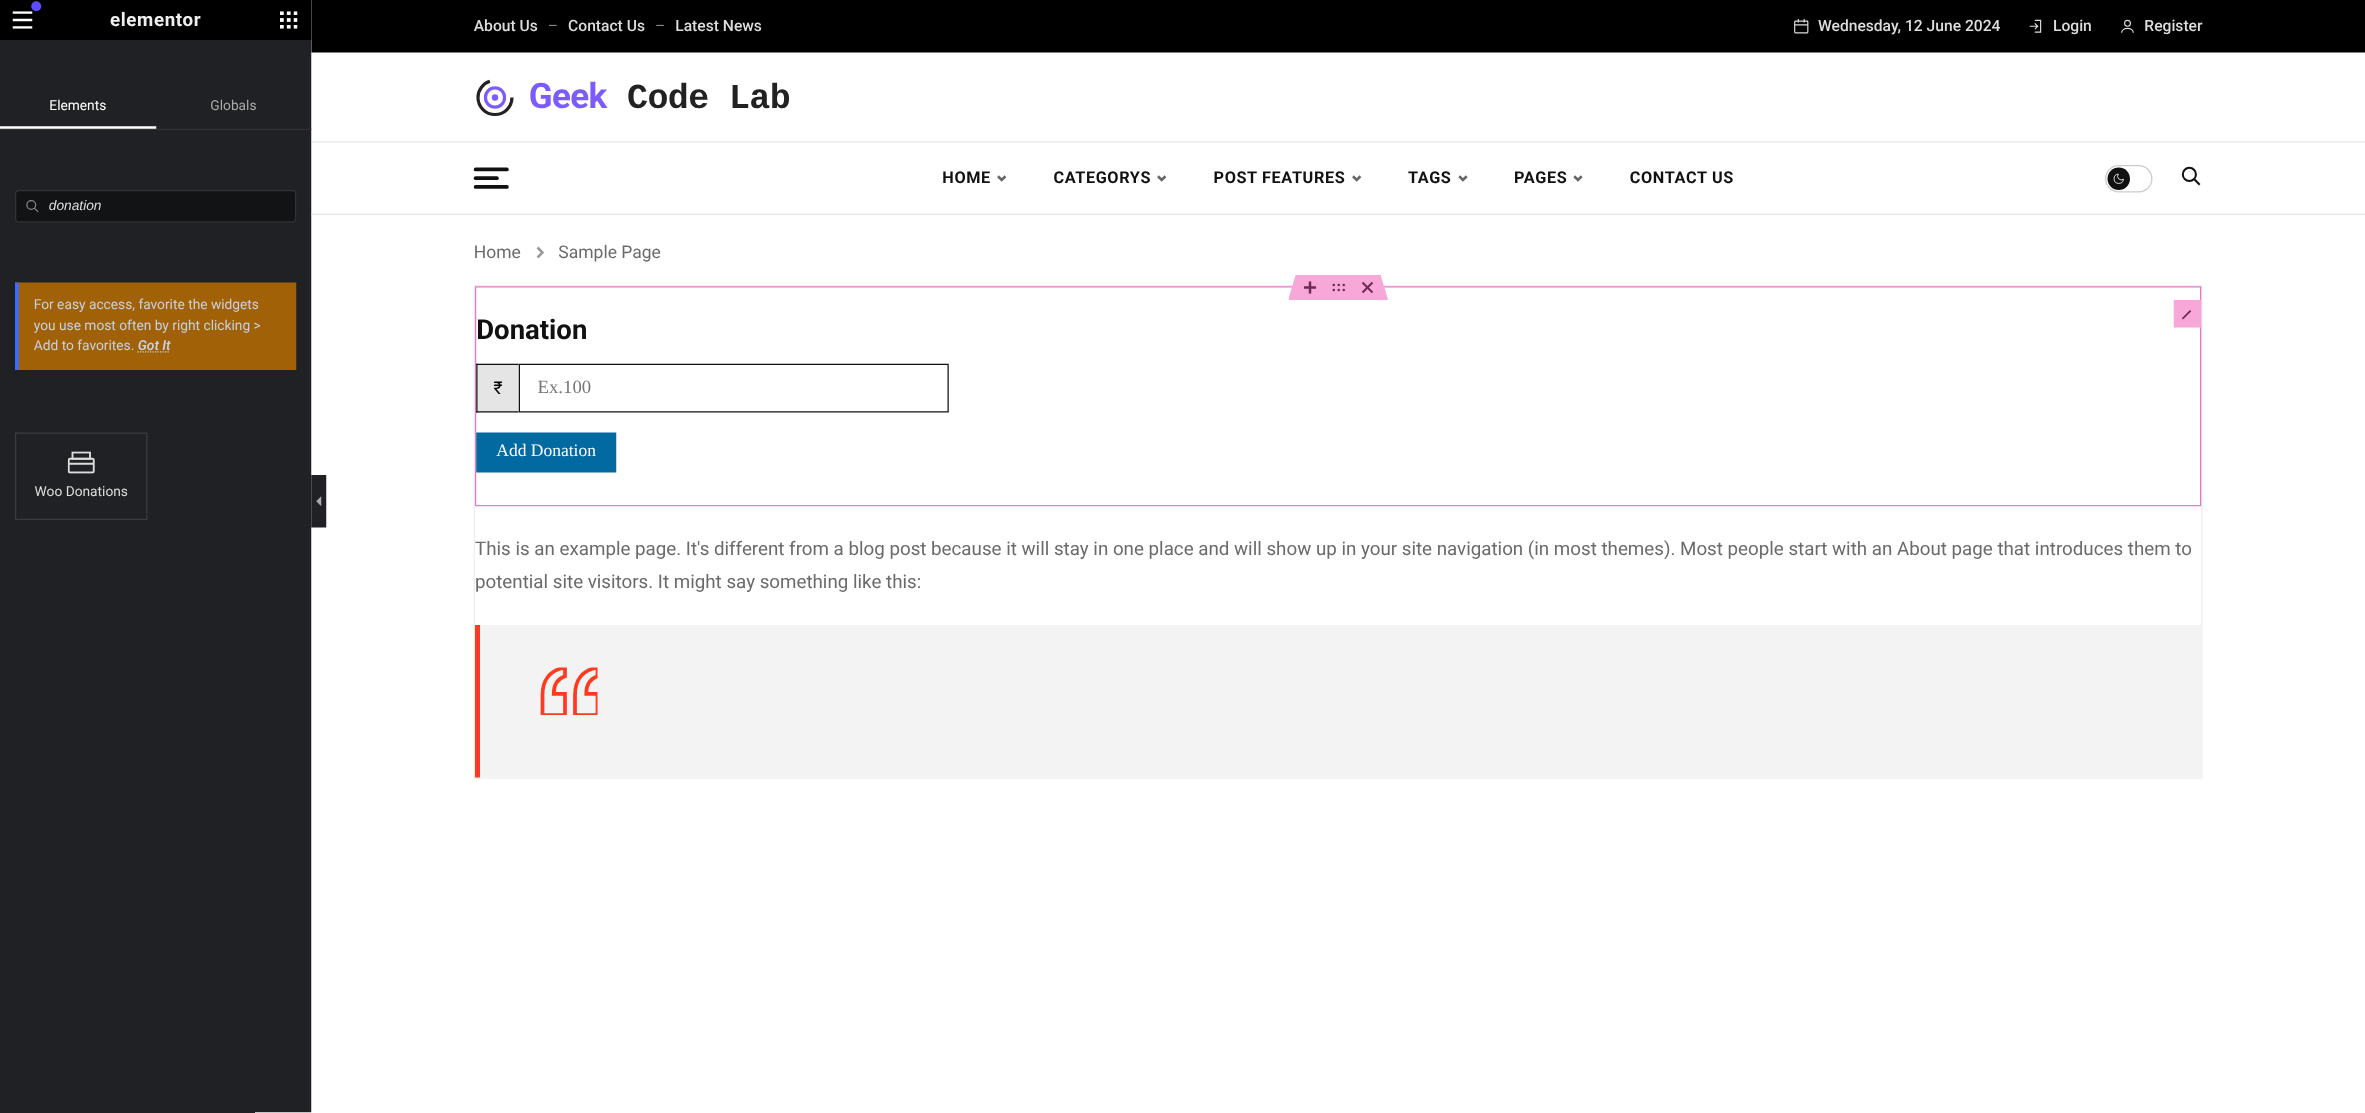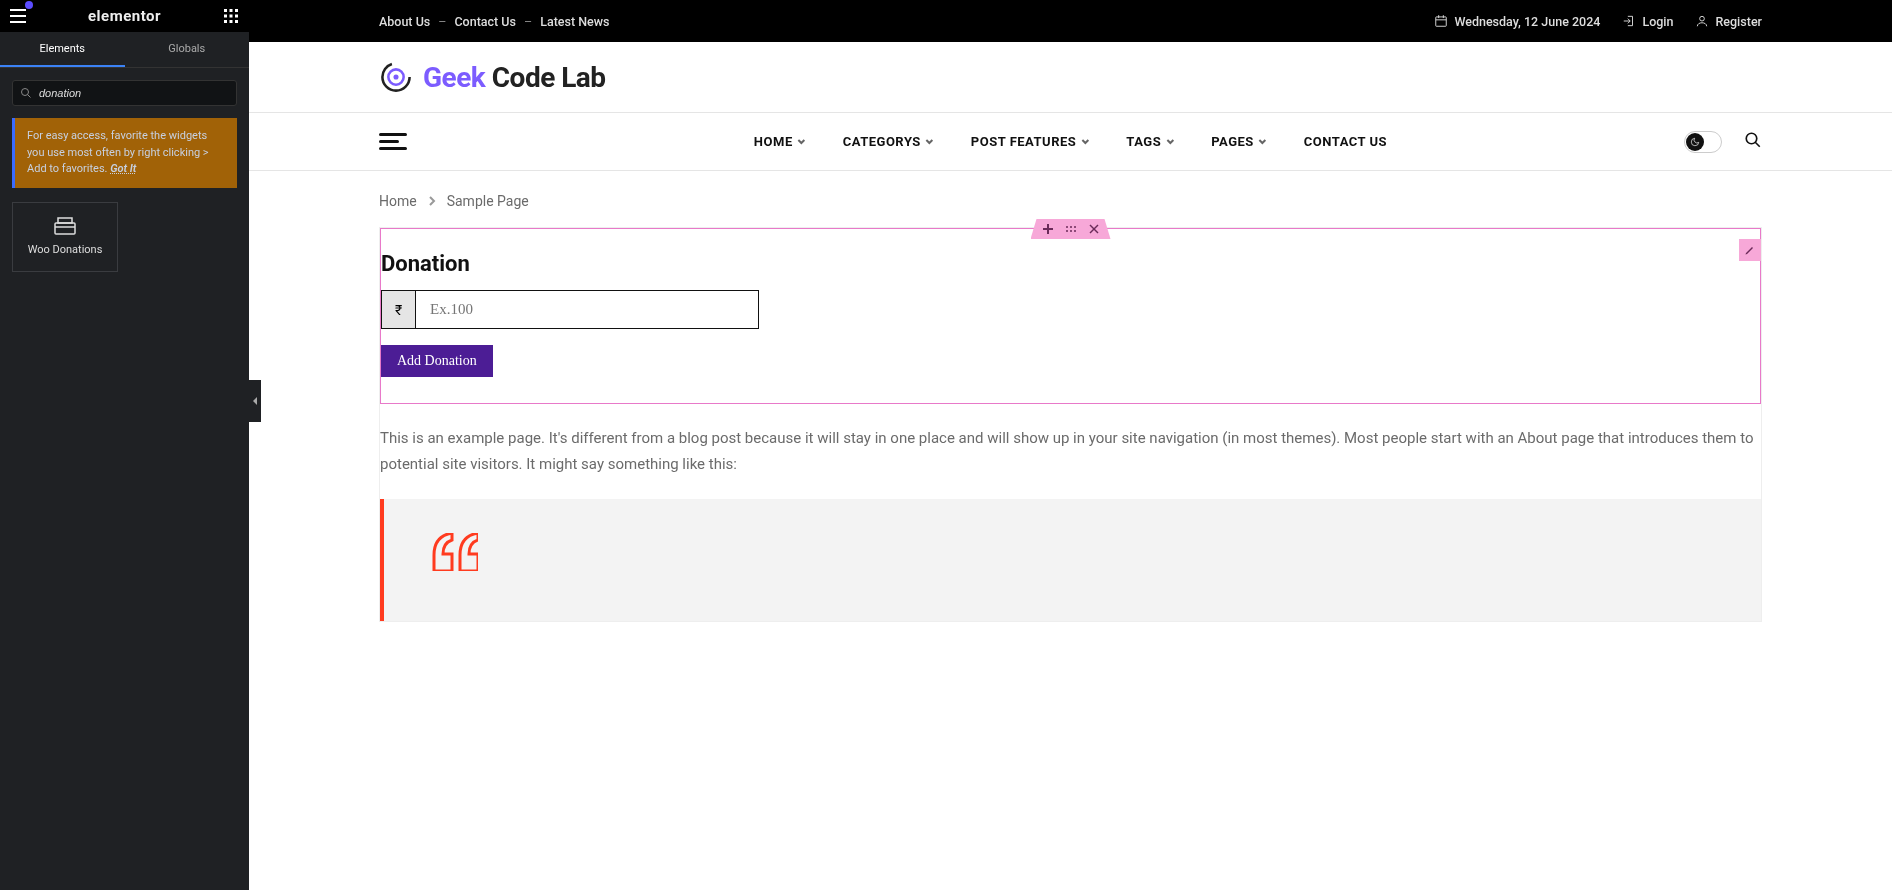--- a/index.html
+++ b/index.html
@@ -1,31 +1,31 @@
 <!DOCTYPE html>
 <html><head>
 <meta charset="utf-8">
 <style>
   * { box-sizing: border-box; margin: 0; padding: 0; }
   html, body { height: 100%; font-family: -apple-system, BlinkMacSystemFont, "Segoe UI", Roboto, Arial, sans-serif; }
   body { display: flex; background: #fff; overflow: hidden; }
 
   
-  .sidebar { width: 249px; min-width: 249px; background: #1f2124; color: #eee; display: flex; flex-direction: column; position: relative; }
+  .sidebar { width: 249px; min-width: 249px; background: #1f2124; color: #eee; display: flex; flex-direction: column; position: relative; gap: 36px; }
   .sb-header { height: 32px; background: #000; display: flex; align-items: center; justify-content: space-between; padding: 0 6px; }
   .sb-menu-btn { width: 24px; height: 24px; display: flex; align-items: center; justify-content: center; cursor: pointer; position: relative; }
   .sb-menu-btn svg { fill: #fff; }
   .badge-dot { width: 8px; height: 8px; border-radius: 50%; background: #5c4dff; position: absolute; top: -3px; right: -3px; }
   .sb-logo { font-weight: 700; font-size: 15px; letter-spacing: 0.5px; }
   .sb-apps-btn { width: 24px; height: 24px; display: flex; align-items: center; justify-content: center; cursor: pointer; }
   .sb-apps-btn svg { fill: #fff; }
 
   .sb-tabs { display: flex; border-bottom: 1px solid #333; }
   .sb-tab { flex: 1; text-align: center; font-size: 11px; padding: 10px 0; cursor: pointer; color: #aaa; }
-  .sb-tab.active { color: #fff; border-bottom: 2px solid #3b82f6; }
+  .sb-tab.active { color: #fff; border-bottom: 2px solid #ffffff; }
 
   .sb-search { margin: 12px; position: relative; }
   .sb-search input { width: 100%; background: #111315; border: 1px solid #333; color: #ddd; font-size: 11px; font-style: italic; padding: 6px 8px 6px 26px; border-radius: 3px; }
   .sb-search svg { position: absolute; left: 8px; top: 50%; transform: translateY(-50%); fill: #888; }
 
   .sb-tip { margin: 0 12px 14px; background: #a16207; border-left: 3px solid #3a6bff; padding: 10px 12px; font-size: 11px; line-height: 1.5; color: #c7d0e0; }
   .sb-tip .gotit { font-style: italic; font-weight: 600; text-decoration: underline dotted; cursor: pointer; }
 
   .sb-widget-grid { padding: 0 12px; }
   .sb-widget { width: 106px; height: 70px; border: 1px solid #3a3c40; background: #1f2124; display: flex; flex-direction: column; align-items: center; justify-content: center; gap: 8px; font-size: 11px; color: #ddd; cursor: grab; }
@@ -43,21 +43,21 @@
   .topbar-sep { color: #888; }
   .topbar-right { display: flex; align-items: center; gap: 22px; }
   .topbar-right .item { display: flex; align-items: center; gap: 6px; cursor: pointer; font-weight: 500; }
   .topbar-right svg { stroke: #ddd; fill: none; stroke-width: 1.6; }
 
   .brandbar { padding: 18px 130px; border-bottom: 1px solid #e5e5e5; display: flex; align-items: center; }
   .brand { display: flex; align-items: center; gap: 10px; }
   .brand-logo { width: 34px; height: 34px; }
   .brand-text { font-size: 28px; font-weight: 700; letter-spacing: -0.5px; }
   .brand-text .g { color: #7c5cff; }
-  .brand-text .rest { color: #222; }
+  .brand-text .rest { color: #222; font-family: Liberation Mono, monospace; }
 
   .navbar { border-bottom: 1px solid #e5e5e5; padding: 0 130px; display: flex; align-items: center; height: 58px; }
   .hamburger { margin-right: auto; cursor: pointer; display: flex; flex-direction: column; gap: 4px; }
   .hamburger span { display: block; height: 3px; background: #111; border-radius: 2px; }
   .hamburger span:nth-child(1) { width: 28px; }
   .hamburger span:nth-child(2) { width: 20px; }
   .hamburger span:nth-child(3) { width: 28px; }
   .nav-links { display: flex; gap: 36px; position: absolute; left: 50%; transform: translateX(-50%); }
   .nav-item { font-size: 13px; font-weight: 700; letter-spacing: 0.5px; color: #111; display: flex; align-items: center; gap: 4px; cursor: pointer; white-space: nowrap; }
   .nav-item svg { stroke: #666; fill: none; stroke-width: 2; }
@@ -80,21 +80,21 @@
   .ele-handle svg { fill: #6b2a59; }
   .ele-sel { border: 1px solid #e879c9; position: relative; padding: 22px 0 26px 0; }
   .ele-edit { position: absolute; top: 10px; right: -1px; width: 22px; height: 22px; background: #f7a8d8; display: flex; align-items: center; justify-content: center; cursor: pointer; }
   .ele-edit svg { fill: #6b2a59; }
 
   .donation-box { padding: 0 0 0 0; }
   .donation-box h3 { font-size: 22px; font-weight: 700; color: #111; margin: 0 0 14px 0; padding: 0 0 0 0; }
   .don-row { display: flex; margin-bottom: 16px; }
   .don-cur { width: 34px; border: 1px solid #111; border-right: none; background: #e5e5e5; display: flex; align-items: center; justify-content: center; font-size: 14px; }
   .don-input { width: 344px; border: 1px solid #111; padding: 10px 14px; font-size: 15px; font-family: Georgia, serif; }
-  .don-btn { background: #4c1d95; color: #fff; border: none; padding: 8px 16px; font-size: 14px; font-family: Georgia, serif; cursor: pointer; text-align: center; }
+  .don-btn { background: #0369a1; color: #fff; border: none; padding: 8px 16px; font-size: 14px; font-family: Georgia, serif; cursor: pointer; text-align: center; }
 
   .para { font-size: 15px; line-height: 1.7; color: #6b6b6b; margin: 22px 0; }
 
   .quote { border-left: 4px solid #ff3b1f; background: #f3f3f3; padding: 34px 46px 46px; }
   .quote-icon svg { fill: #ff3b1f; }
   .quote p { font-size: 22px; font-weight: 700; line-height: 1.5; color: #111; margin-top: 24px; letter-spacing: -0.3px; }
 
 </style>
 </head>
 <body>

